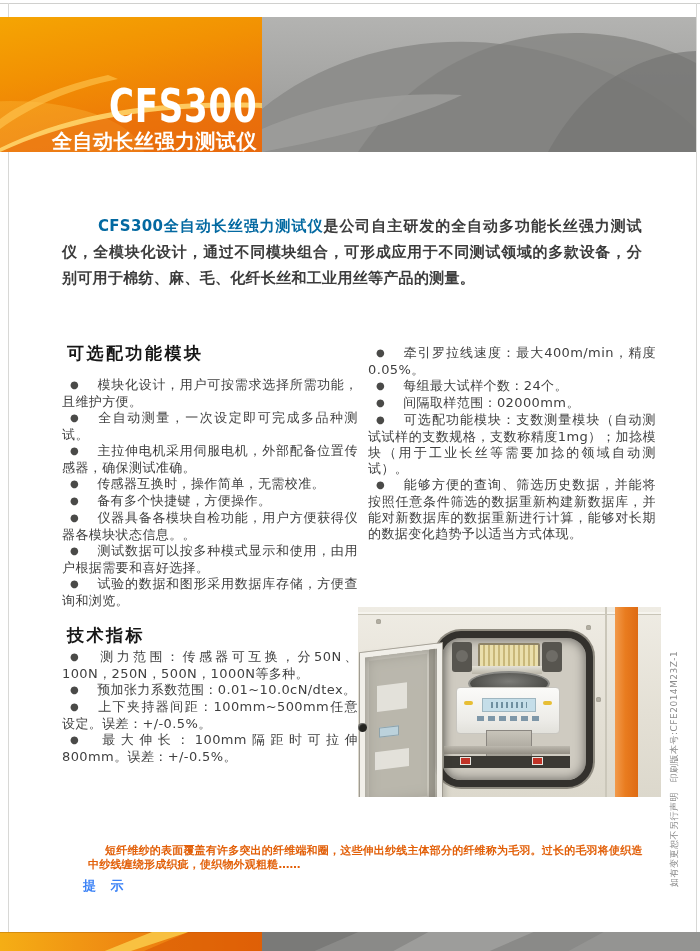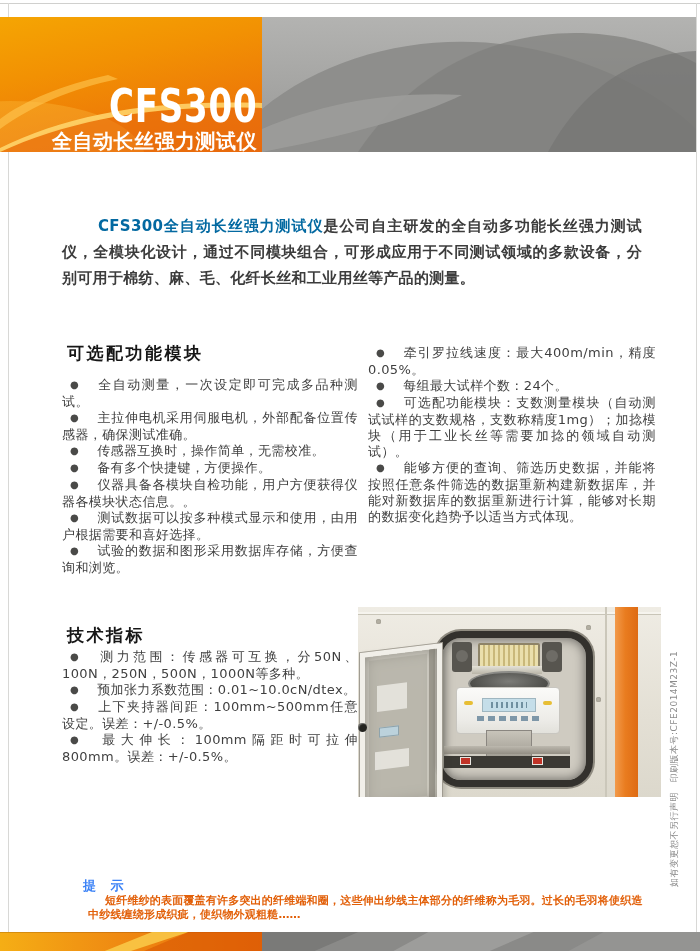--- a/index.html
+++ b/index.html
@@ -86,21 +86,21 @@
   .knob{position:absolute;left:0px;top:116px;width:9px;height:9px;border-radius:50%;background:#242420;
       box-shadow:inset 1px 1px 1px rgba(255,255,255,.35);}
 
   
   .side-note{position:absolute;left:668px;top:887px;transform:rotate(-90deg);transform-origin:0 0;
       white-space:nowrap;font-size:9px;letter-spacing:.5px;color:#8c8c8c;}
 
   
   .tip-title{position:absolute;left:83px;top:877px;margin:0;font-size:13px;font-weight:700;
       color:#3b82f6;letter-spacing:5px;}
-  .tip-body{position:absolute;left:88px;top:894px;width:562px;margin:0;font-size:11px;font-weight:700;
+  .tip-body{position:absolute;left:88px;top:844px;width:562px;margin:0;font-size:11px;font-weight:700;
       line-height:13.5px;color:#E25F08;letter-spacing:.2px;text-indent:17px;}
 
   
   .ft{position:absolute;left:0;top:932px;width:700px;height:19px;}
   .ft-orange{position:absolute;left:0;top:0;width:262px;height:19px;overflow:hidden;
       background:linear-gradient(90deg,#F5AE15 0%,#EF8A12 45%,#E96A0A 100%);box-shadow:inset 0 1px 0 rgba(120,60,0,.25);}
   .ft-o-hi{position:absolute;left:0;top:0;width:262px;height:19px;background:#F9CB4A;opacity:.85;
       clip-path:polygon(40% 100%,58% 0,72% 0,50% 100%);}
   .ft-o-dk{position:absolute;left:0;top:0;width:262px;height:19px;background:#D95803;opacity:.6;
       clip-path:polygon(72% 0,100% 0,100% 100%,55% 100%);}
@@ -141,20 +141,21 @@
       </svg>
     </div>
   </div>
 
   <p class="intro"><span class="hl">CFS300全自动长丝强力测试仪</span><span>是公司自主研发的全自动多功能长丝强力测试仪，全模块化设计，通过不同模块组合，可形成应用于不同测试领域的多款设备，分别可用于棉纺、麻、毛、化纤长丝和工业用丝等产品的测量。</span></p>
 
   <h2 class="sec-title t-features">可选配功能模块</h2>
 
   <div class="col col-left">
 
+      <p class="item"><span class="blt">●</span><span>模块化设计，用户可按需求选择所需功能，且维护方便。</span></p>
 
       <p class="item"><span class="blt">●</span><span>全自动测量，一次设定即可完成多品种测试。</span></p>
 
       <p class="item"><span class="blt">●</span><span>主拉伸电机采用伺服电机，外部配备位置传感器，确保测试准确。</span></p>
 
       <p class="item"><span class="blt">●</span><span>传感器互换时，操作简单，无需校准。</span></p>
 
       <p class="item"><span class="blt">●</span><span>备有多个快捷键，方便操作。</span></p>
 
       <p class="item"><span class="blt">●</span><span>仪器具备各模块自检功能，用户方便获得仪器各模块状态信息。。</span></p>
@@ -163,20 +164,21 @@
 
       <p class="item"><span class="blt">●</span><span>试验的数据和图形采用数据库存储，方便查询和浏览。</span></p>
     </div>
 
   <div class="col col-right">
 
       <p class="item"><span class="blt">●</span><span>牵引罗拉线速度：最大400m/min，精度0.05%。</span></p>
 
       <p class="item"><span class="blt">●</span><span>每组最大试样个数：24个。</span></p>
 
+      <p class="item"><span class="blt">●</span><span>间隔取样范围：02000mm。</span></p>
 
 
       <p class="item"><span class="blt">●</span><span>可选配功能模块：支数测量模块（自动测试试样的支数规格，支数称精度1mg）；加捻模块（用于工业长丝等需要加捻的领域自动测试）。</span></p>
 
       <p class="item"><span class="blt">●</span><span>能够方便的查询、筛选历史数据，并能将按照任意条件筛选的数据重新构建新数据库，并能对新数据库的数据重新进行计算，能够对长期的数据变化趋势予以适当方式体现。</span></p>
     </div>
 
   <h2 class="sec-title t-specs">技术指标</h2>
 
   <div class="col col-specs">

